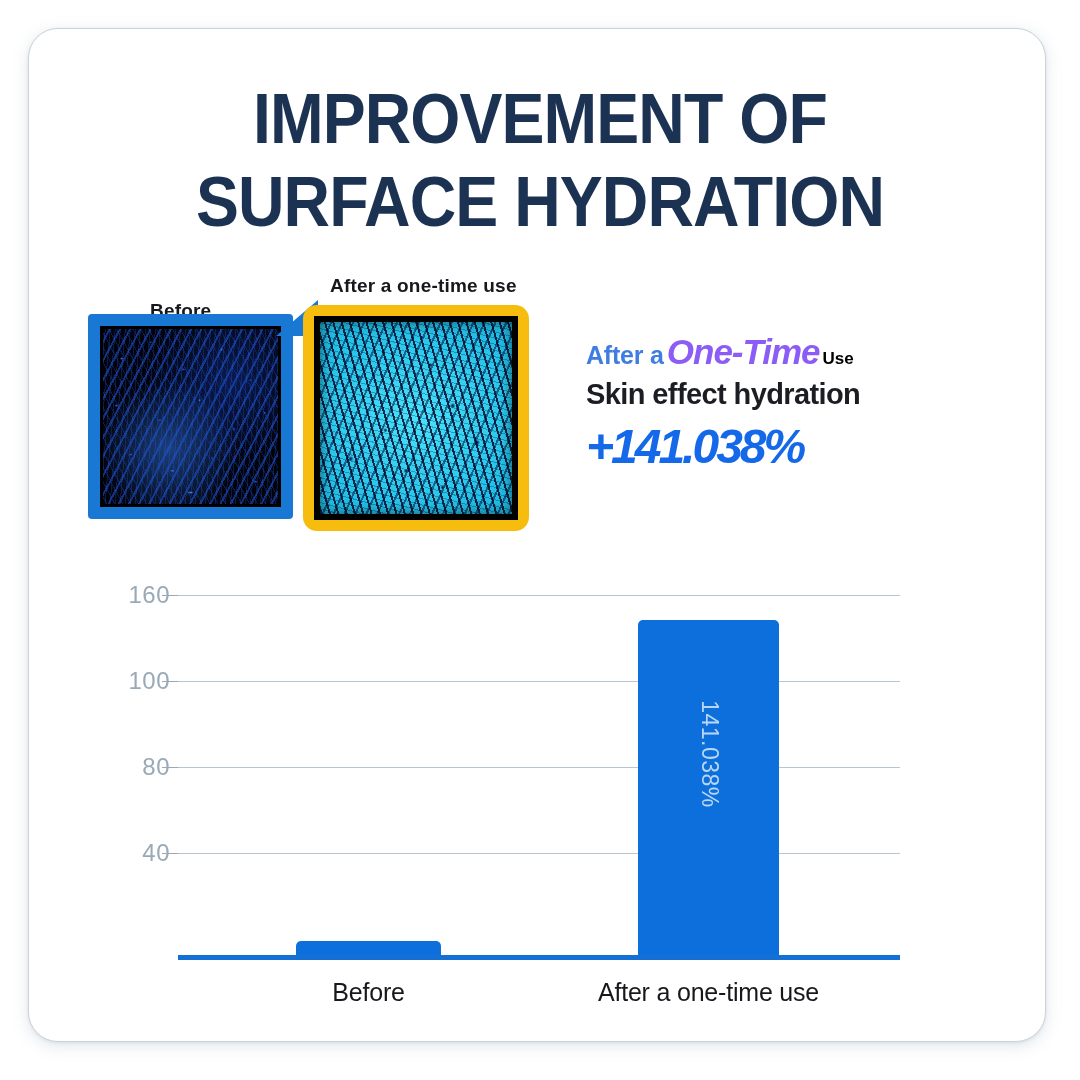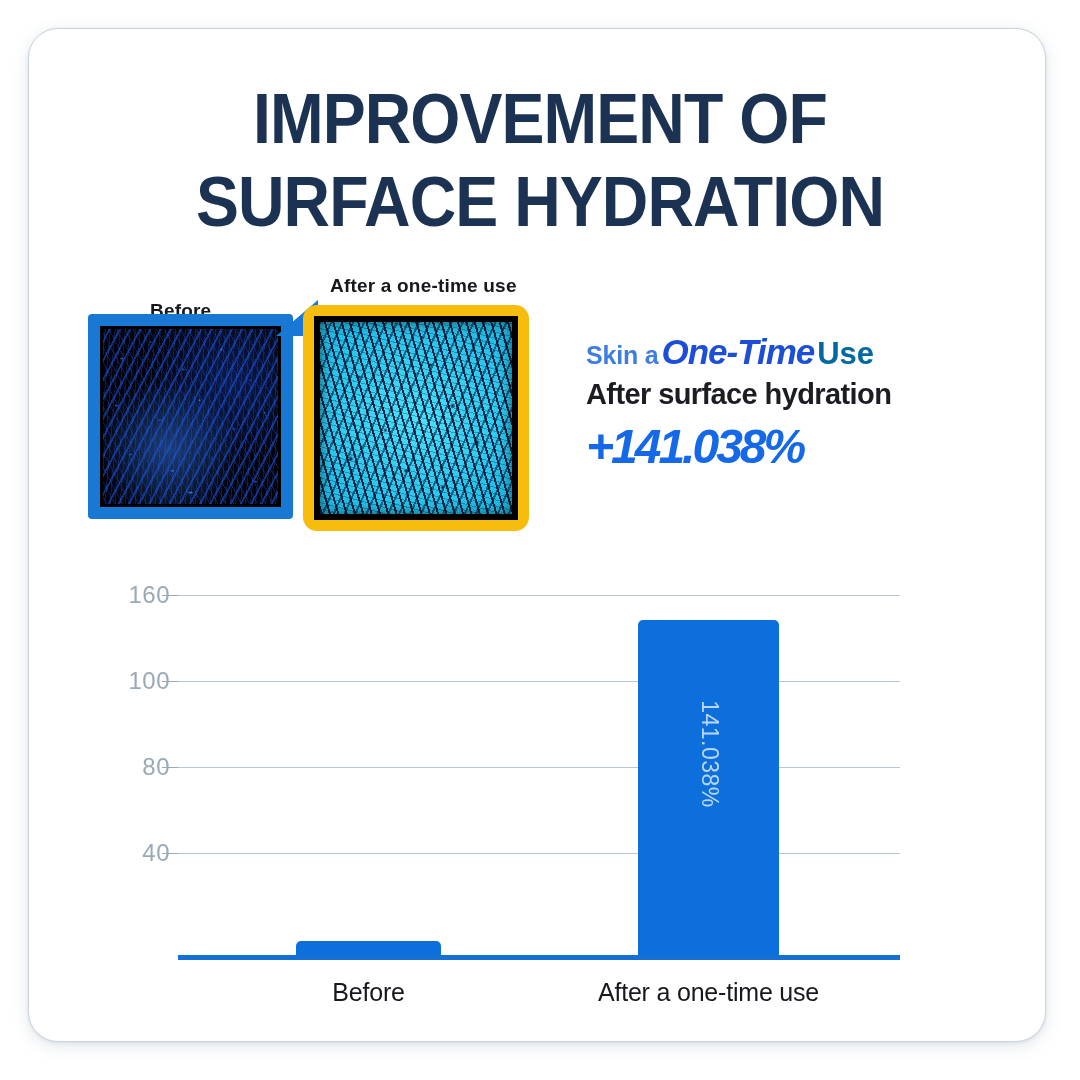--- a/index.html
+++ b/index.html
@@ -123,24 +123,24 @@
   }
   .micro-before { box-shadow: inset 0 0 0 3px #000; }
 
   
   .hero { position: absolute; left: 586px; top: 334px; width: 420px; }
   .hero-line1 { white-space: nowrap; line-height: 1; }
   .hero-after-a {
     font-size: 25px; font-weight: bold; color: #3f7de0; letter-spacing: -0.2px;
   }
   .hero-onetime {
-    font-size: 35px; font-weight: bold; font-style: italic; color: #1d4ed8;
+    font-size: 35px; font-weight: bold; font-style: italic; color: #8b5cf6;
     letter-spacing: -1px; margin: 0 3px;
   }
-  .hero-use { font-size: 31px; font-weight: bold; color: #0369a1; }
+  .hero-use { font-size: 17px; font-weight: bold; color: #000000; }
   .hero-sub {
     margin-top: 8px;
     font-size: 29px; font-weight: bold; color: #1b1d22;
     line-height: 1.18; letter-spacing: -0.6px;
   }
   .hero-big {
     margin-top: 12px;
     font-size: 48px; font-weight: bold; font-style: italic;
     color: #1569e8; letter-spacing: -3px; line-height: 1; white-space: nowrap;
   }
@@ -211,24 +211,24 @@
 
     <div class="wedge"></div>
 
     <div class="frame-after">
       <div class="micro-img micro-after"></div>
     </div>
   </div>
 
   <div class="hero">
     <div class="hero-line1">
-      <span class="hero-after-a">Skin a</span><span class="hero-onetime">One-Time</span><span class="hero-use">Use</span>
+      <span class="hero-after-a">After a</span><span class="hero-onetime">One-Time</span><span class="hero-use">Use</span>
     </div>
     <div class="hero-sub">
-      <span>After surface hydration</span><br>
+      <span>Skin effect hydration</span><br>
     </div>
     <div class="hero-big">+141.038%</div>
   </div>
 
   <div class="chart">
 
     <div class="ticks" id="ticks">
         <div class="tick-label" style="top: 35px; color: rgb(154, 169, 182);">160</div>
         <div class="tick-dash" style="top: 35px; background: rgb(154, 169, 182);"></div>
         <div class="tick-label" style="top: 121px; color: rgb(154, 169, 182);">100</div>

